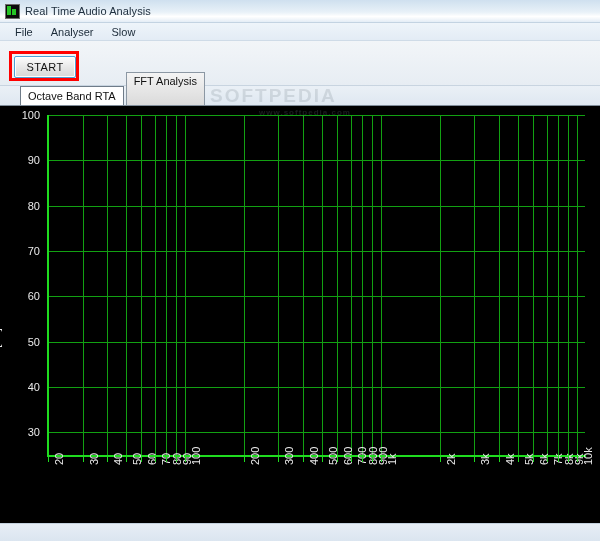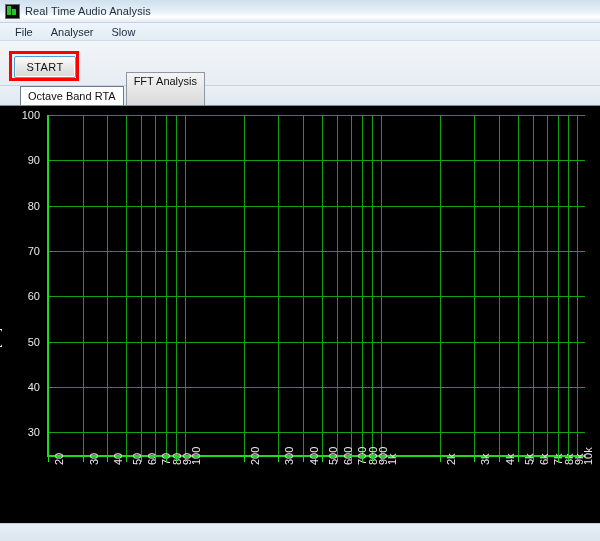--- a/index.html
+++ b/index.html
@@ -175,20 +175,24 @@
   </div>
 
   <div class="menubar">
     <div class="menu-item">File</div>
     <div class="menu-item">Analyser</div>
     <div class="menu-item">Slow</div>
   </div>
 
   <div class="toolbar">
 
+    <div class="wm">
+      <span>SOFTPEDIA</span>
+      <small>www.softpedia.com</small>
+    </div>
 
     <div class="field" style="left:85px;top:46px;">
       <span class="lbl">Octave Band width</span>
       <div class="combo" id="combo-octave">
         <span class="val">1/3 Octave</span>
         <span class="arrow">
             <span></span>
           </span>
       </div>
     </div>

